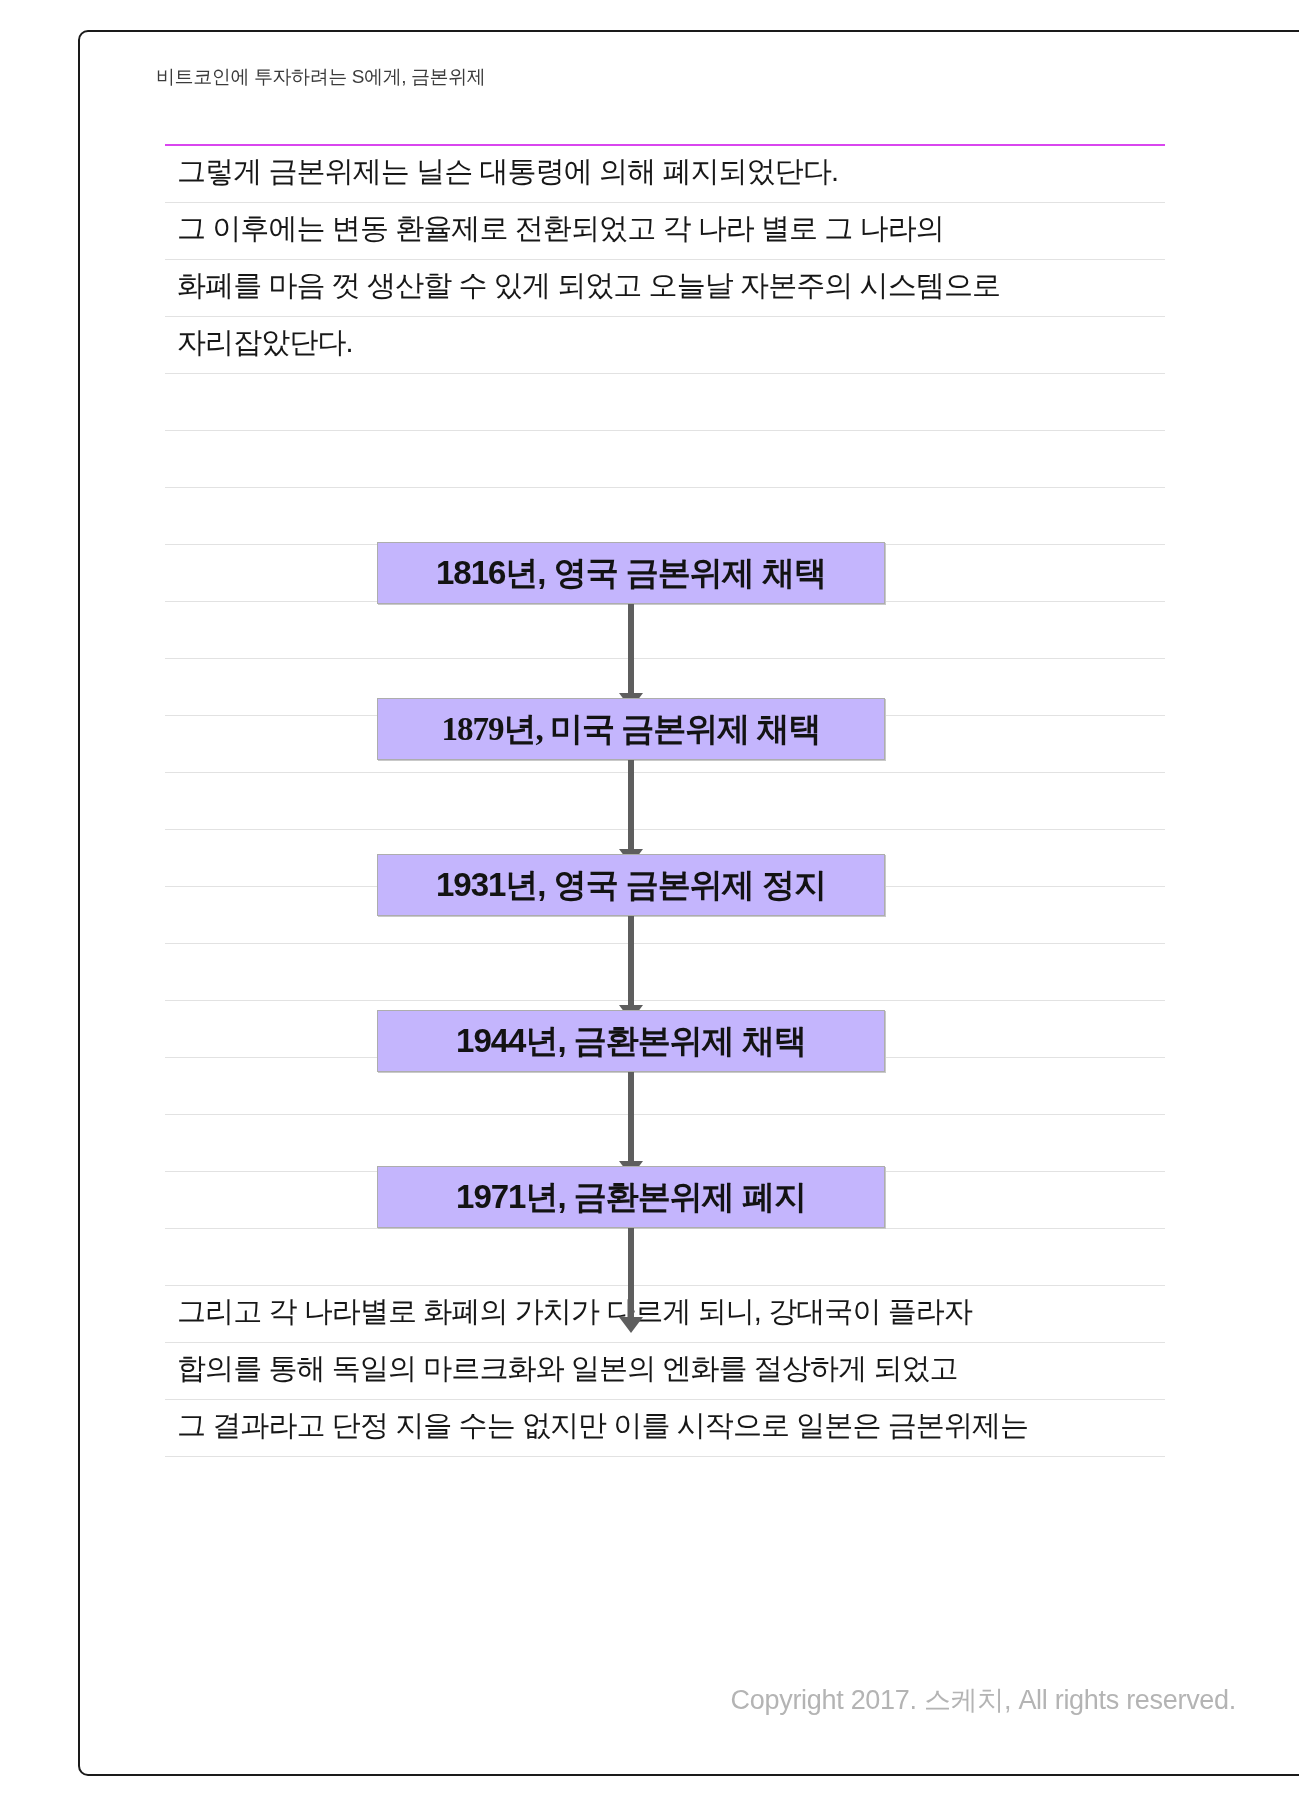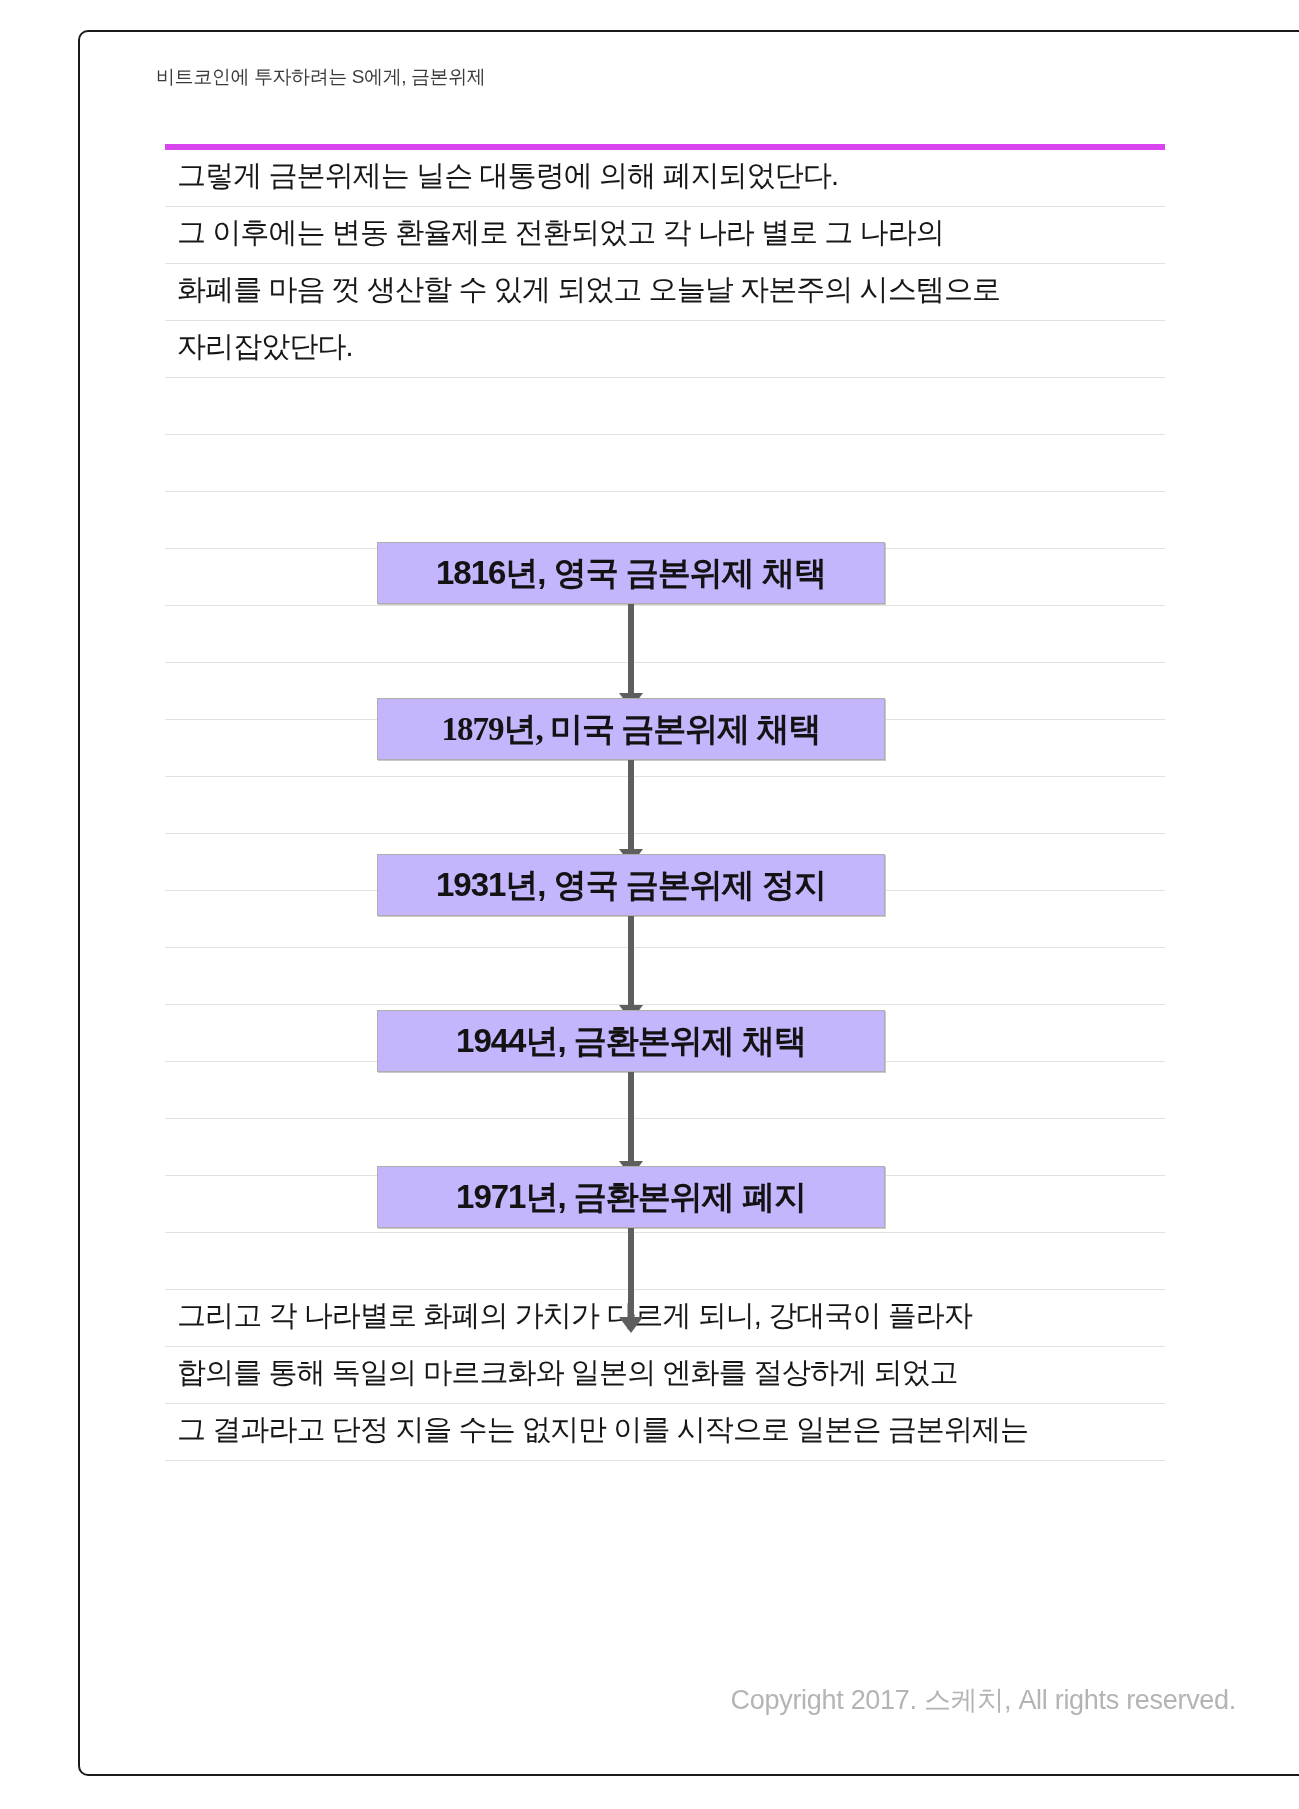--- a/index.html
+++ b/index.html
@@ -33,21 +33,21 @@
     font-size: 19px;
     color: #3b3b3b;
     letter-spacing: -0.4px;
     white-space: nowrap;
   }
   .content {
     position: absolute;
     left: 85px;
     top: 112px;
     width: 1000px;
-    border-top: 6px solid #d946ef;
+    border-top: 2px solid #d946ef;
     box-sizing: border-box;
     text-align: center;
   }
   .line {
     height: 57px;
     border-bottom: 1px solid #e2e2e2;
     box-sizing: border-box;
     position: relative;
   }
   .line .txt {

